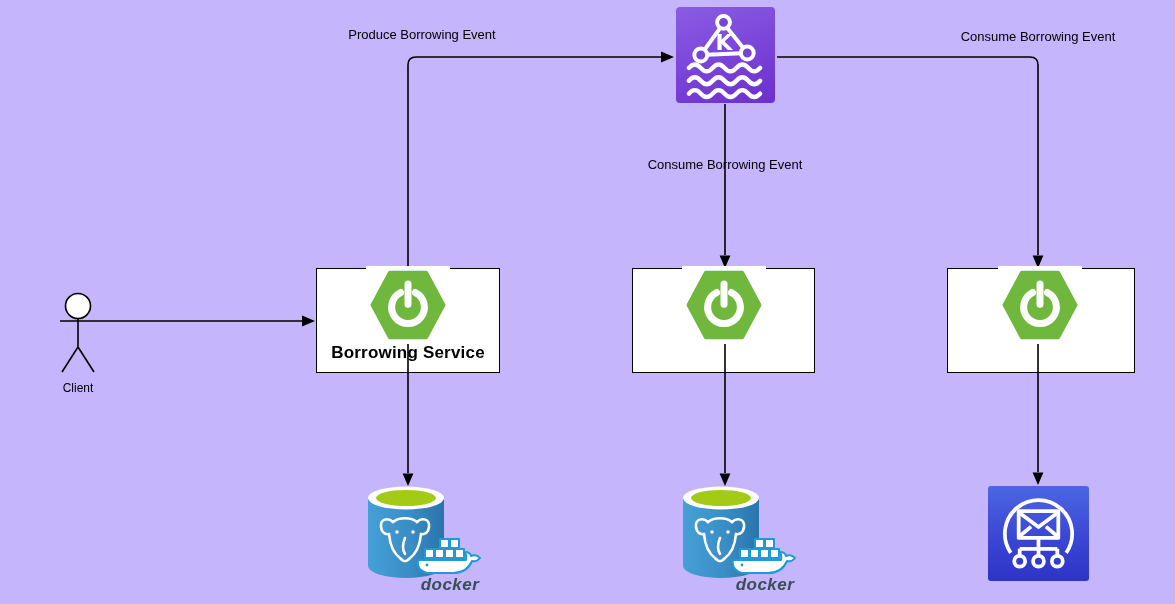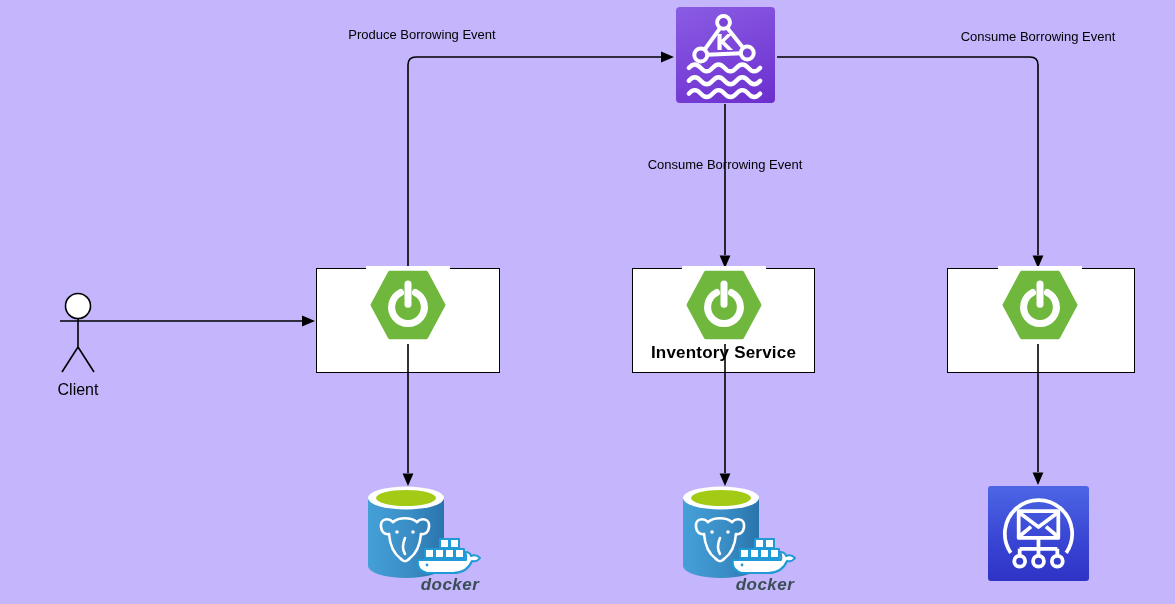--- a/index.html
+++ b/index.html
@@ -3,21 +3,21 @@
 <meta charset="utf-8">
 <style>
   html,body{margin:0;padding:0;background:#fff;}
   #canvas{position:relative;width:1175px;height:604px;background:#c4b5fd;overflow:hidden;
           font-family:"Liberation Sans", sans-serif;}
   #connectors{position:absolute;left:0;top:0;width:1175px;height:604px;z-index:2;}
   .box{position:absolute;background:#ffffff;border:1.6px solid #000;box-sizing:border-box;z-index:1;}
   .title{position:absolute;z-index:4;font-weight:bold;font-size:17px;color:#000;
          text-align:center;line-height:24px;letter-spacing:.2px;}
   .elabel{position:absolute;z-index:4;font-size:13px;color:#000;text-align:center;}
-  .clabel{position:absolute;z-index:4;font-size:16px;color:#000;text-align:center;}
+  .clabel{position:absolute;z-index:4;font-size:12px;color:#000;text-align:center;}
   .spring{position:absolute;width:84px;height:78px;background:#fff;z-index:3;
           display:flex;align-items:center;justify-content:center;}
   .kafka{position:absolute;left:676px;top:7px;width:99px;height:96px;z-index:3;border-radius:4px;
          background:linear-gradient(160deg,#8a5ce4 0%,#7a43d8 55%,#6c2fce 100%);}
   .sns{position:absolute;left:988px;top:486px;width:101px;height:95px;z-index:3;border-radius:3px;
        background:linear-gradient(180deg,#4b66e4 0%,#3a46d4 55%,#2e33c6 100%);}
   .pg{position:absolute;width:80px;height:96px;z-index:3;}
   .whale{position:absolute;width:72px;height:48px;z-index:4;}
   .dockerword{position:absolute;width:72px;z-index:4;text-align:center;font-size:17px;font-weight:bold;
               color:#3a4e55;letter-spacing:.5px;font-style:italic;}
@@ -54,21 +54,21 @@
 
   <div class="elabel" style="left:322px;top:27px;width:200px;">Produce Borrowing Event</div>
   <div class="elabel" style="left:938px;top:29px;width:200px;">Consume Borrowing Event</div>
   <div class="elabel" style="left:625px;top:157px;width:200px;">Consume Borrowing Event</div>
   <div class="clabel" style="left:48px;top:381px;width:60px;">Client</div>
 
   <div class="box" style="left:316px;top:268px;width:184px;height:105px;"></div>
   <div class="box" style="left:632px;top:268px;width:183px;height:105px;"></div>
   <div class="box" style="left:947px;top:268px;width:188px;height:105px;"></div>
 
-  <div class="title" style="left:632px;top:341px;width:183px;">Inventory Service</div>
+  <div class="title" style="left:316px;top:341px;width:184px;">Borrowing Service</div>
 
   <div class="spring" style="left:366px;top:266px;">
     <svg width="78" height="72" viewBox="0 0 100 92">
       <path d="M27 5 L73 5 L95 46 L73 87 L27 87 L5 46 Z" fill="#6fb83d" stroke="#6fb83d" stroke-width="6" stroke-linejoin="round"></path>
       <path d="M40.5 30 A21 21 0 1 0 59.5 30" fill="none" stroke="#fff" stroke-width="9" stroke-linecap="round"></path>
       <line x1="50" y1="19" x2="50" y2="45" stroke="#fff" stroke-width="9" stroke-linecap="round"></line>
     </svg>
   </div>
   <div class="spring" style="left:682px;top:266px;">
     <svg width="78" height="72" viewBox="0 0 100 92">

